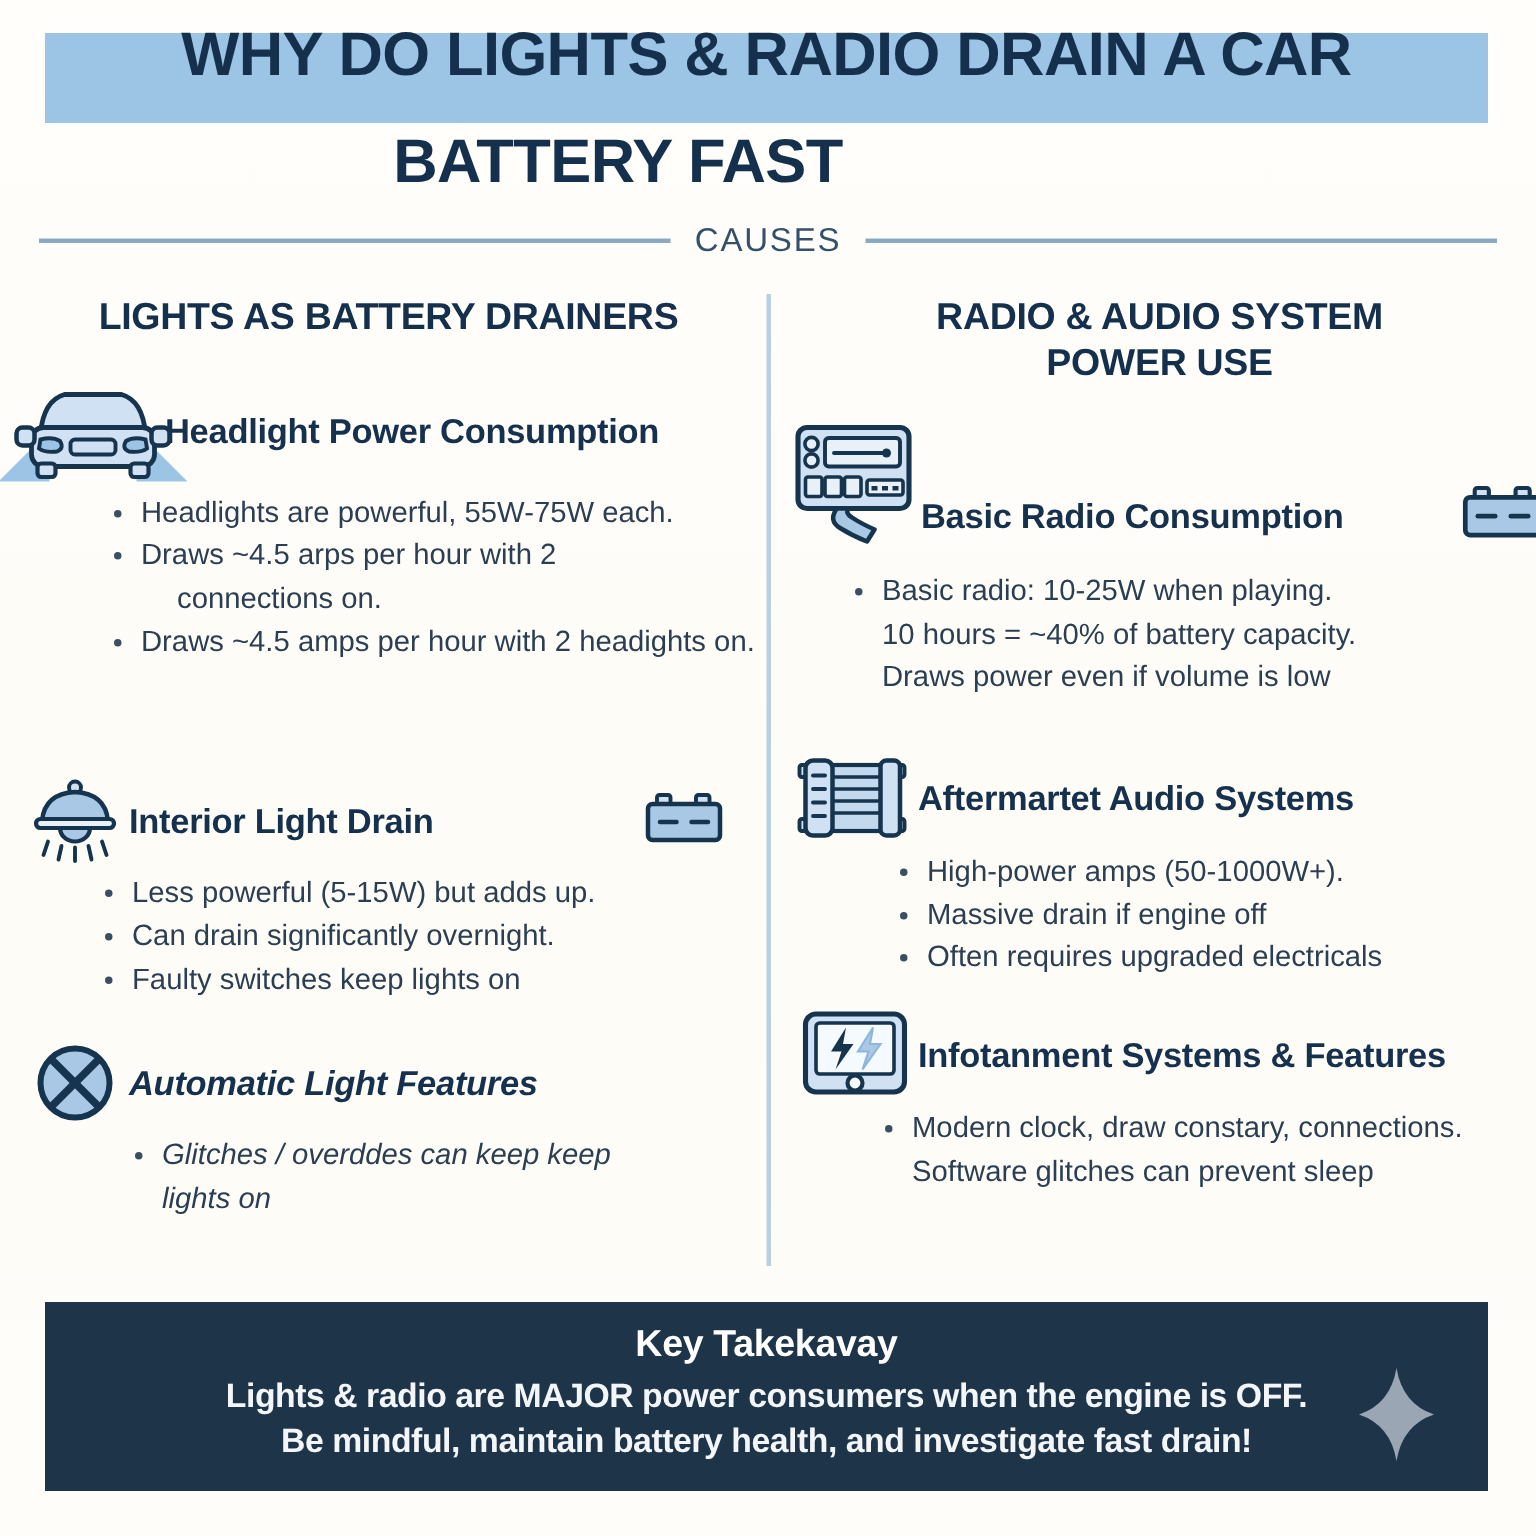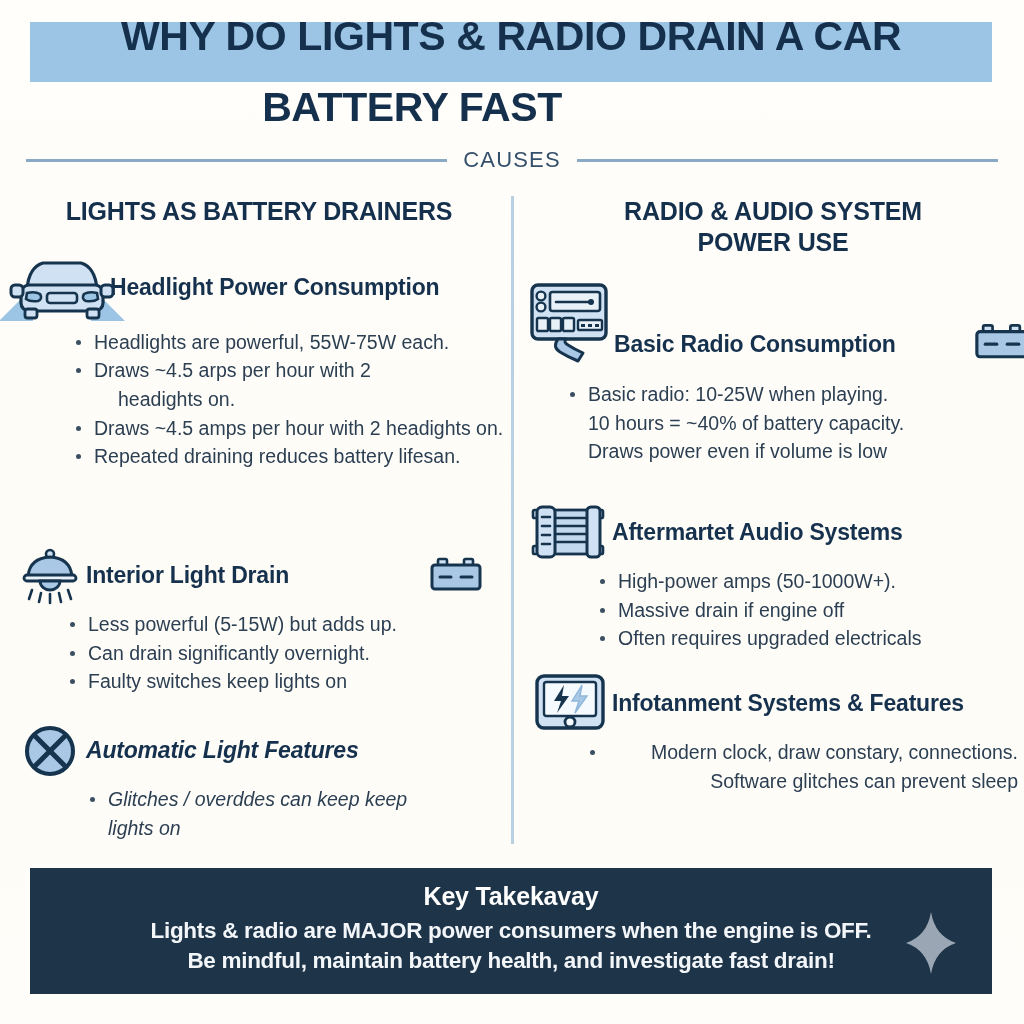--- a/index.html
+++ b/index.html
@@ -158,23 +158,22 @@
 
             <rect x="28" y="60" width="12" height="9" rx="2.5" fill="#cfe1f2" stroke="#16344e" stroke-width="2.8"></rect>
             <rect x="90" y="60" width="12" height="9" rx="2.5" fill="#cfe1f2" stroke="#16344e" stroke-width="2.8"></rect>
           </svg>
         </div>
         <div class="block-title">Headlight Power Consumption</div>
       </div>
       <ul class="bullets" style="padding-left:62px;">
         <li>Headlights are powerful, 55W-75W each.</li>
         <li>Draws ~4.5 arps per hour with 2</li>
-        <li class="indent">headights on.</li>
+        <li class="indent">connections on.</li>
         <li>Draws ~4.5 amps per hour with 2 headights on.</li>
-        <li>Repeated draining reduces battery lifesan.</li>
       </ul>
     </div>
 
     <div class="block" style="margin-top:74px;">
       <div class="block-head">
         <div class="icon-wrap">
           <svg width="64" height="60" viewBox="0 0 64 60">
             <circle cx="32" cy="8" r="4" fill="#cfe1f2" stroke="#16344e" stroke-width="2.6"></circle>
             <path d="M10 30 Q12 12 32 11 Q52 12 54 30 Z" fill="#a8c8e6" stroke="#16344e" stroke-width="3"></path>
             <rect x="6" y="29" width="52" height="6" rx="3" fill="#e9f1f8" stroke="#16344e" stroke-width="2.8"></rect>
@@ -316,21 +315,21 @@
           <svg width="72" height="62" viewBox="0 0 72 62">
             <rect x="3" y="3" width="66" height="52" rx="7" fill="#cfe1f2" stroke="#16344e" stroke-width="3.4"></rect>
             <rect x="10" y="9" width="52" height="34" rx="2.5" fill="#f5fafe" stroke="#16344e" stroke-width="2.4"></rect>
             <path d="M30 12 L20 28 L27 28 L23 40 L35 23 L28 23 Z" fill="#16344e"></path>
             <path d="M48 12 L38 28 L45 28 L41 40 L53 23 L46 23 Z" fill="#a8c8e6" stroke="#8fb6da" stroke-width="1.4"></path>
             <circle cx="36" cy="49" r="5" fill="#f5fafe" stroke="#16344e" stroke-width="2.8"></circle>
           </svg>
         </div>
         <div class="block-title">Infotanment Systems &amp; Features</div>
       </div>
-      <ul class="bullets" style="padding-left:62px;text-align:right;">
+      <ul class="bullets" style="padding-left:62px;">
         <li>Modern clock, draw constary, connections.</li>
         <li class="nobullet">Software glitches can prevent sleep</li>
       </ul>
     </div>
 
   </div>
 
   <div class="takeaway">
     <div class="takeaway-title">Key Takekavay</div>
     <div class="takeaway-line">Lights &amp; radio are MAJOR power consumers when the engine is OFF.</div>

